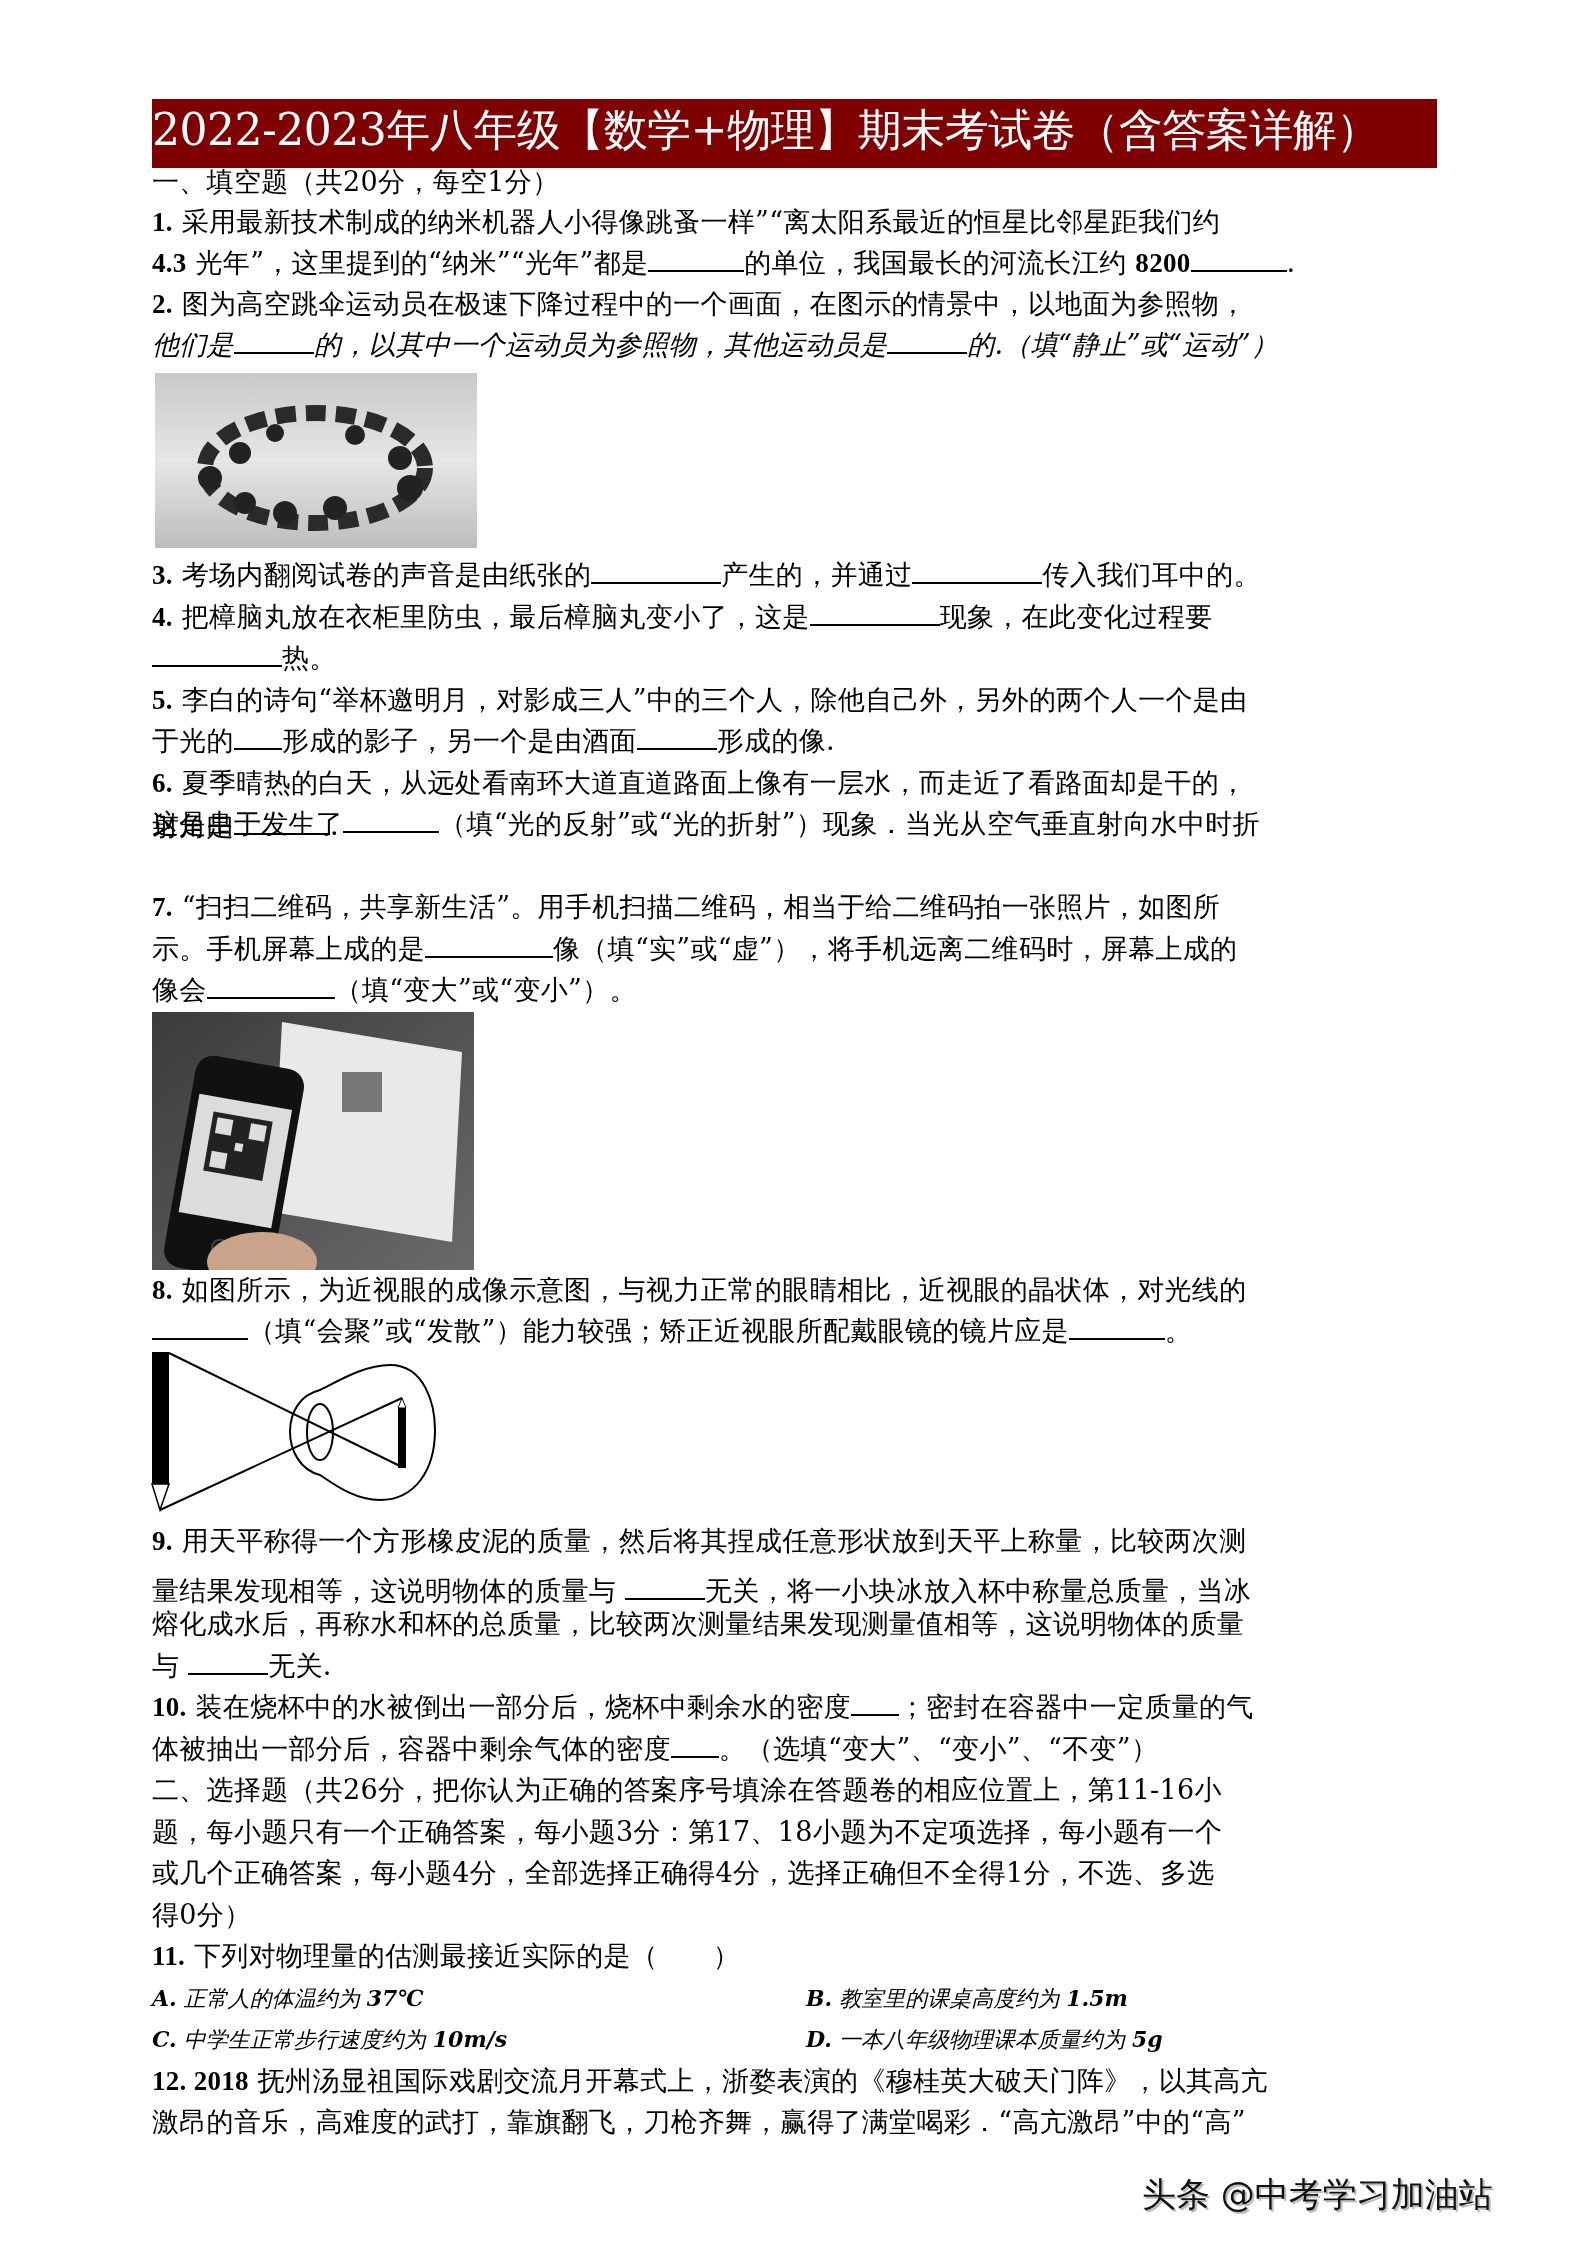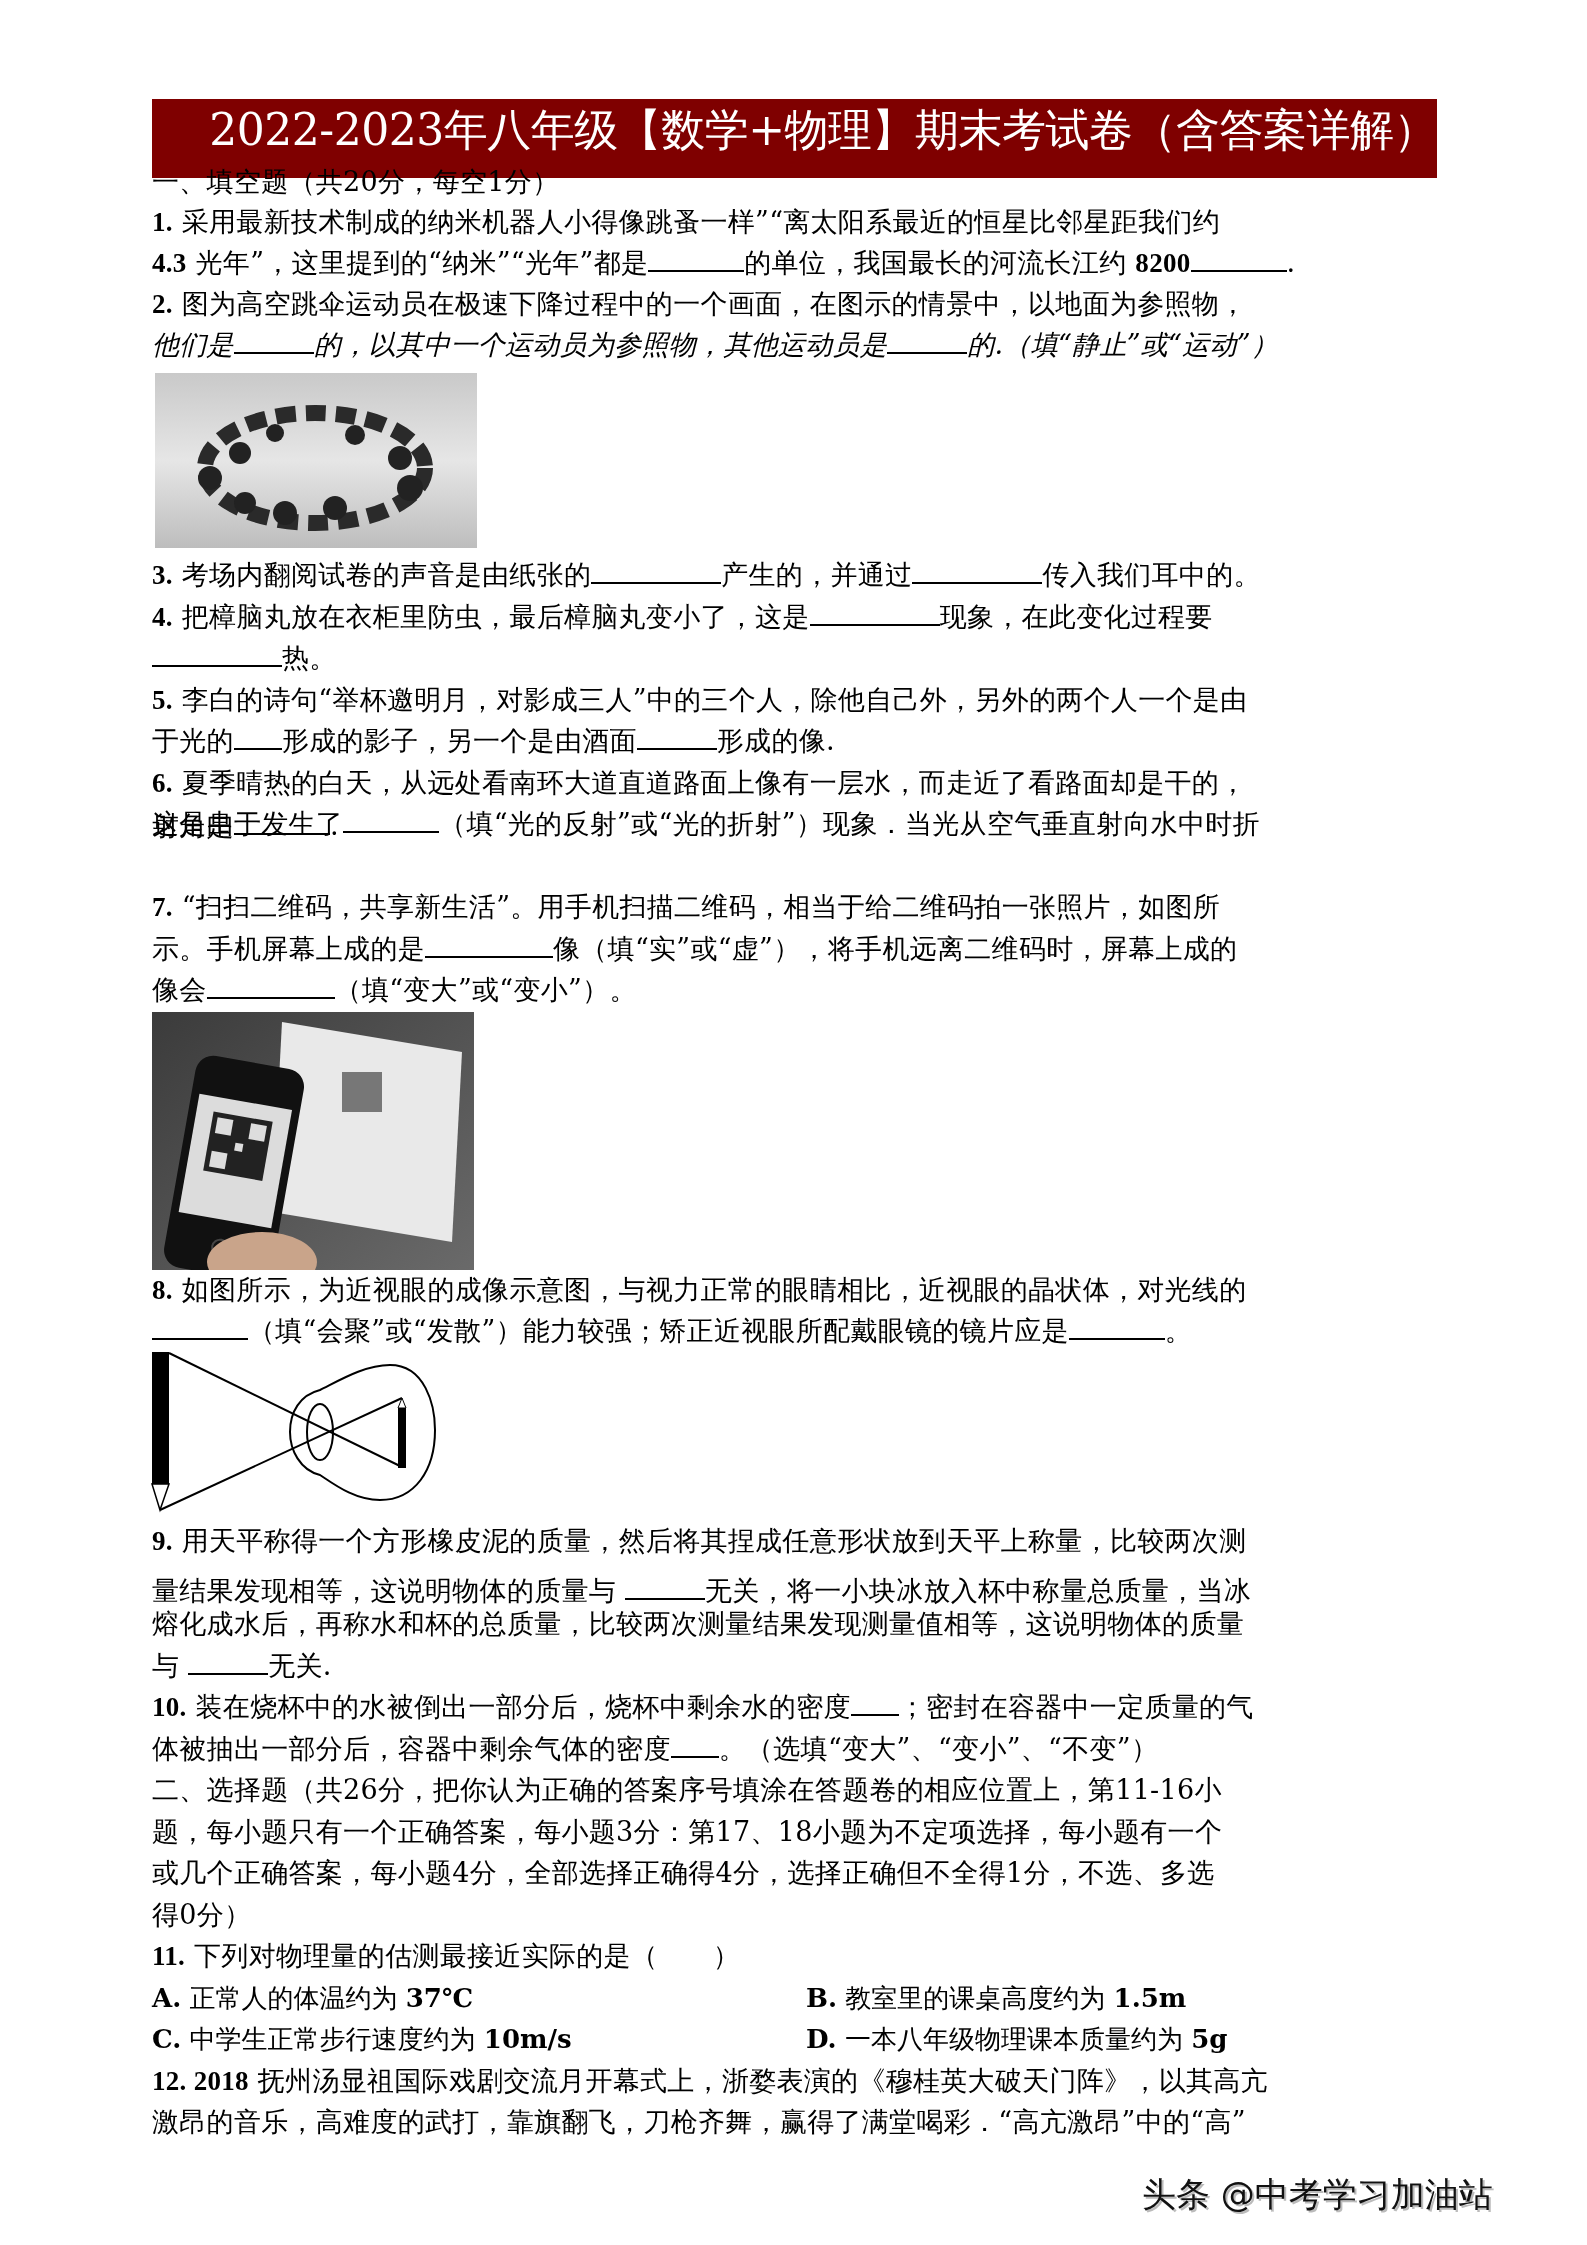--- a/index.html
+++ b/index.html
@@ -1,27 +1,27 @@
 <!DOCTYPE html>
 <html><head>
 <meta charset="utf-8">
 <style>
   html, body { margin:0; padding:0; background:#ffffff; }
   body { width:1587px; height:2245px; position:relative; overflow:hidden;
          font-family:"DejaVu Serif","Liberation Serif",serif; color:#000; }
-  .title-bar { position:absolute; left:152px; top:99px; width:1285px; height:79px;
+  .title-bar { position:absolute; left:152px; top:99px; width:1285px; height:69px;
                background:#7f0000; color:#fff; font-size:44px; line-height:61px;
-               white-space:nowrap; overflow:hidden; letter-spacing:-0.5px;text-align:right; }
+               white-space:nowrap; overflow:hidden; letter-spacing:-0.5px; }
   .line { position:absolute; left:152px; font-size:27px; line-height:34px;
           white-space:nowrap; letter-spacing:0.3px; }
   .line b { font-family:"Liberation Serif",serif; font-weight:bold; }
   .blank { display:inline-block; border-bottom:2px solid #000; height:24px;
            vertical-align:baseline; }
   .img-box { position:absolute; overflow:hidden; }
-  .opt { position:absolute; font-size:26px; line-height:34px; white-space:nowrap; }
+  .opt { position:absolute; font-size:22px; line-height:34px; white-space:nowrap;font-style:italic; }
   .watermark { position:absolute; left:1142px; top:2172px; font-size:34px;
                font-family:"DejaVu Sans",sans-serif; color:#111;
                text-shadow:2px 2px 0 #bbb; white-space:nowrap; }
 </style>
 </head>
 <body>
 
 <div class="title-bar">2022-2023年八年级【数学+物理】期末考试卷（含答案详解）</div>
 
 <div class="line" style="top:165px;">一、填空题（共20分，每空1分）</div>

